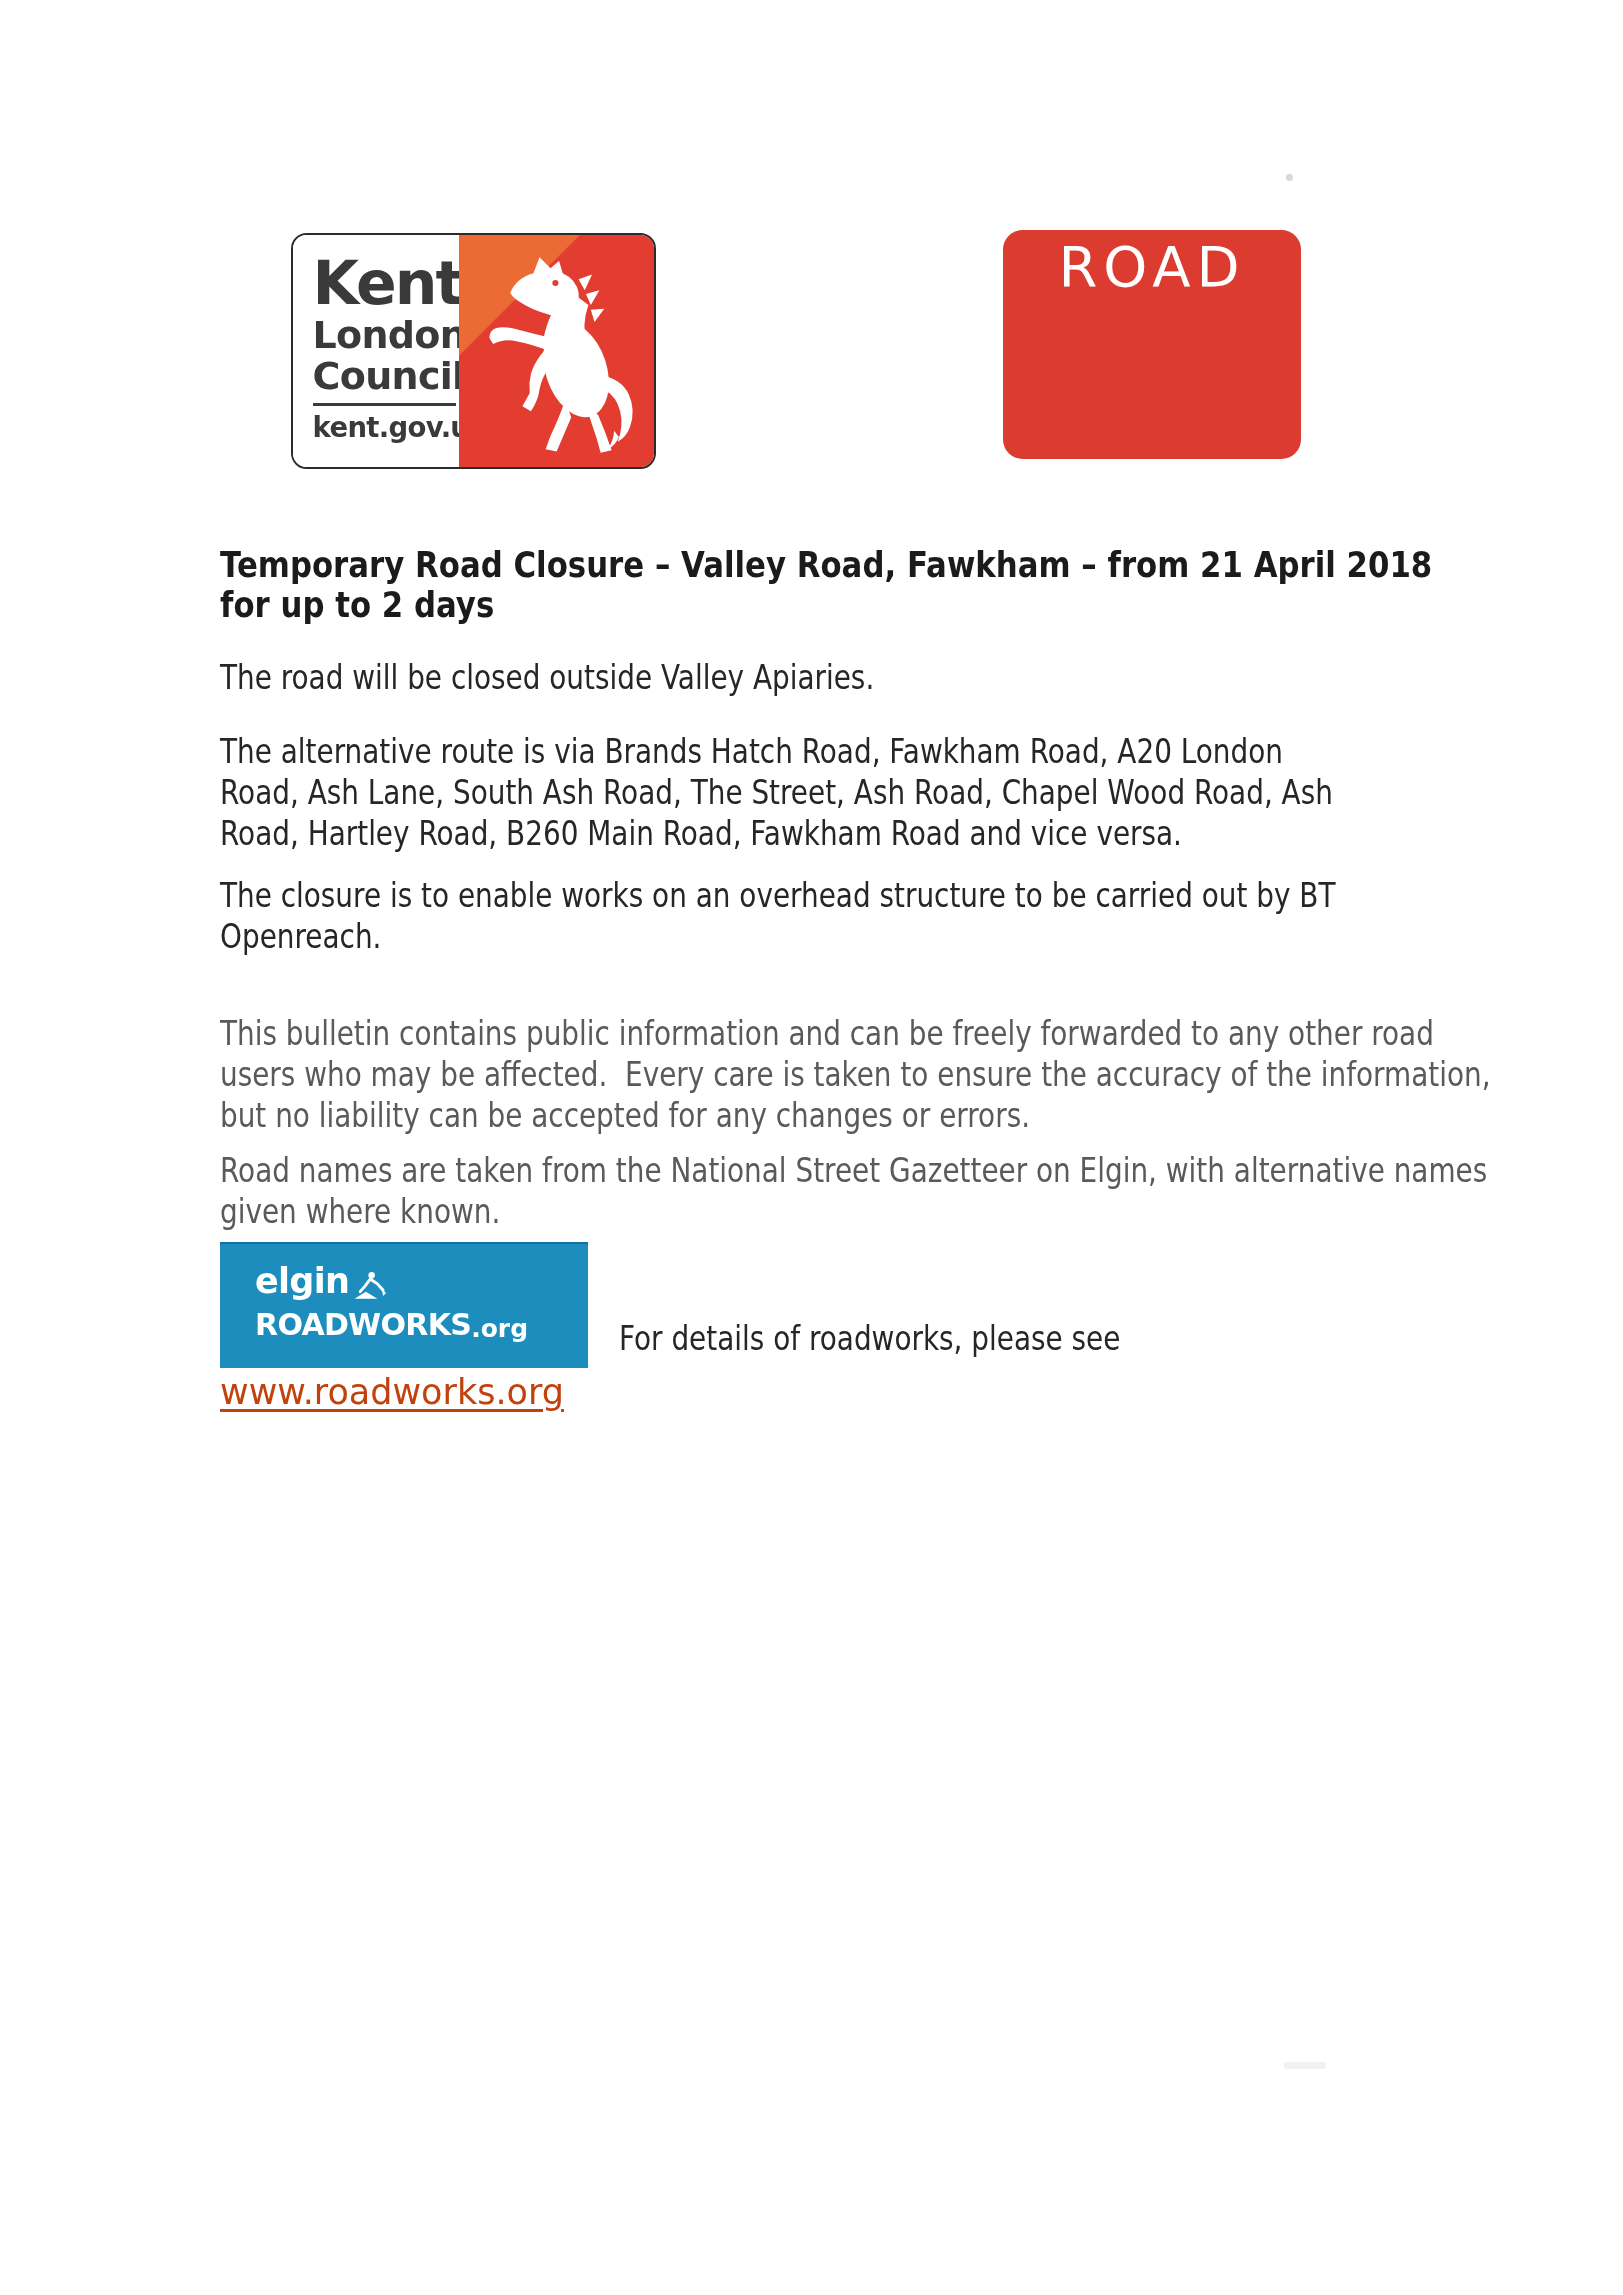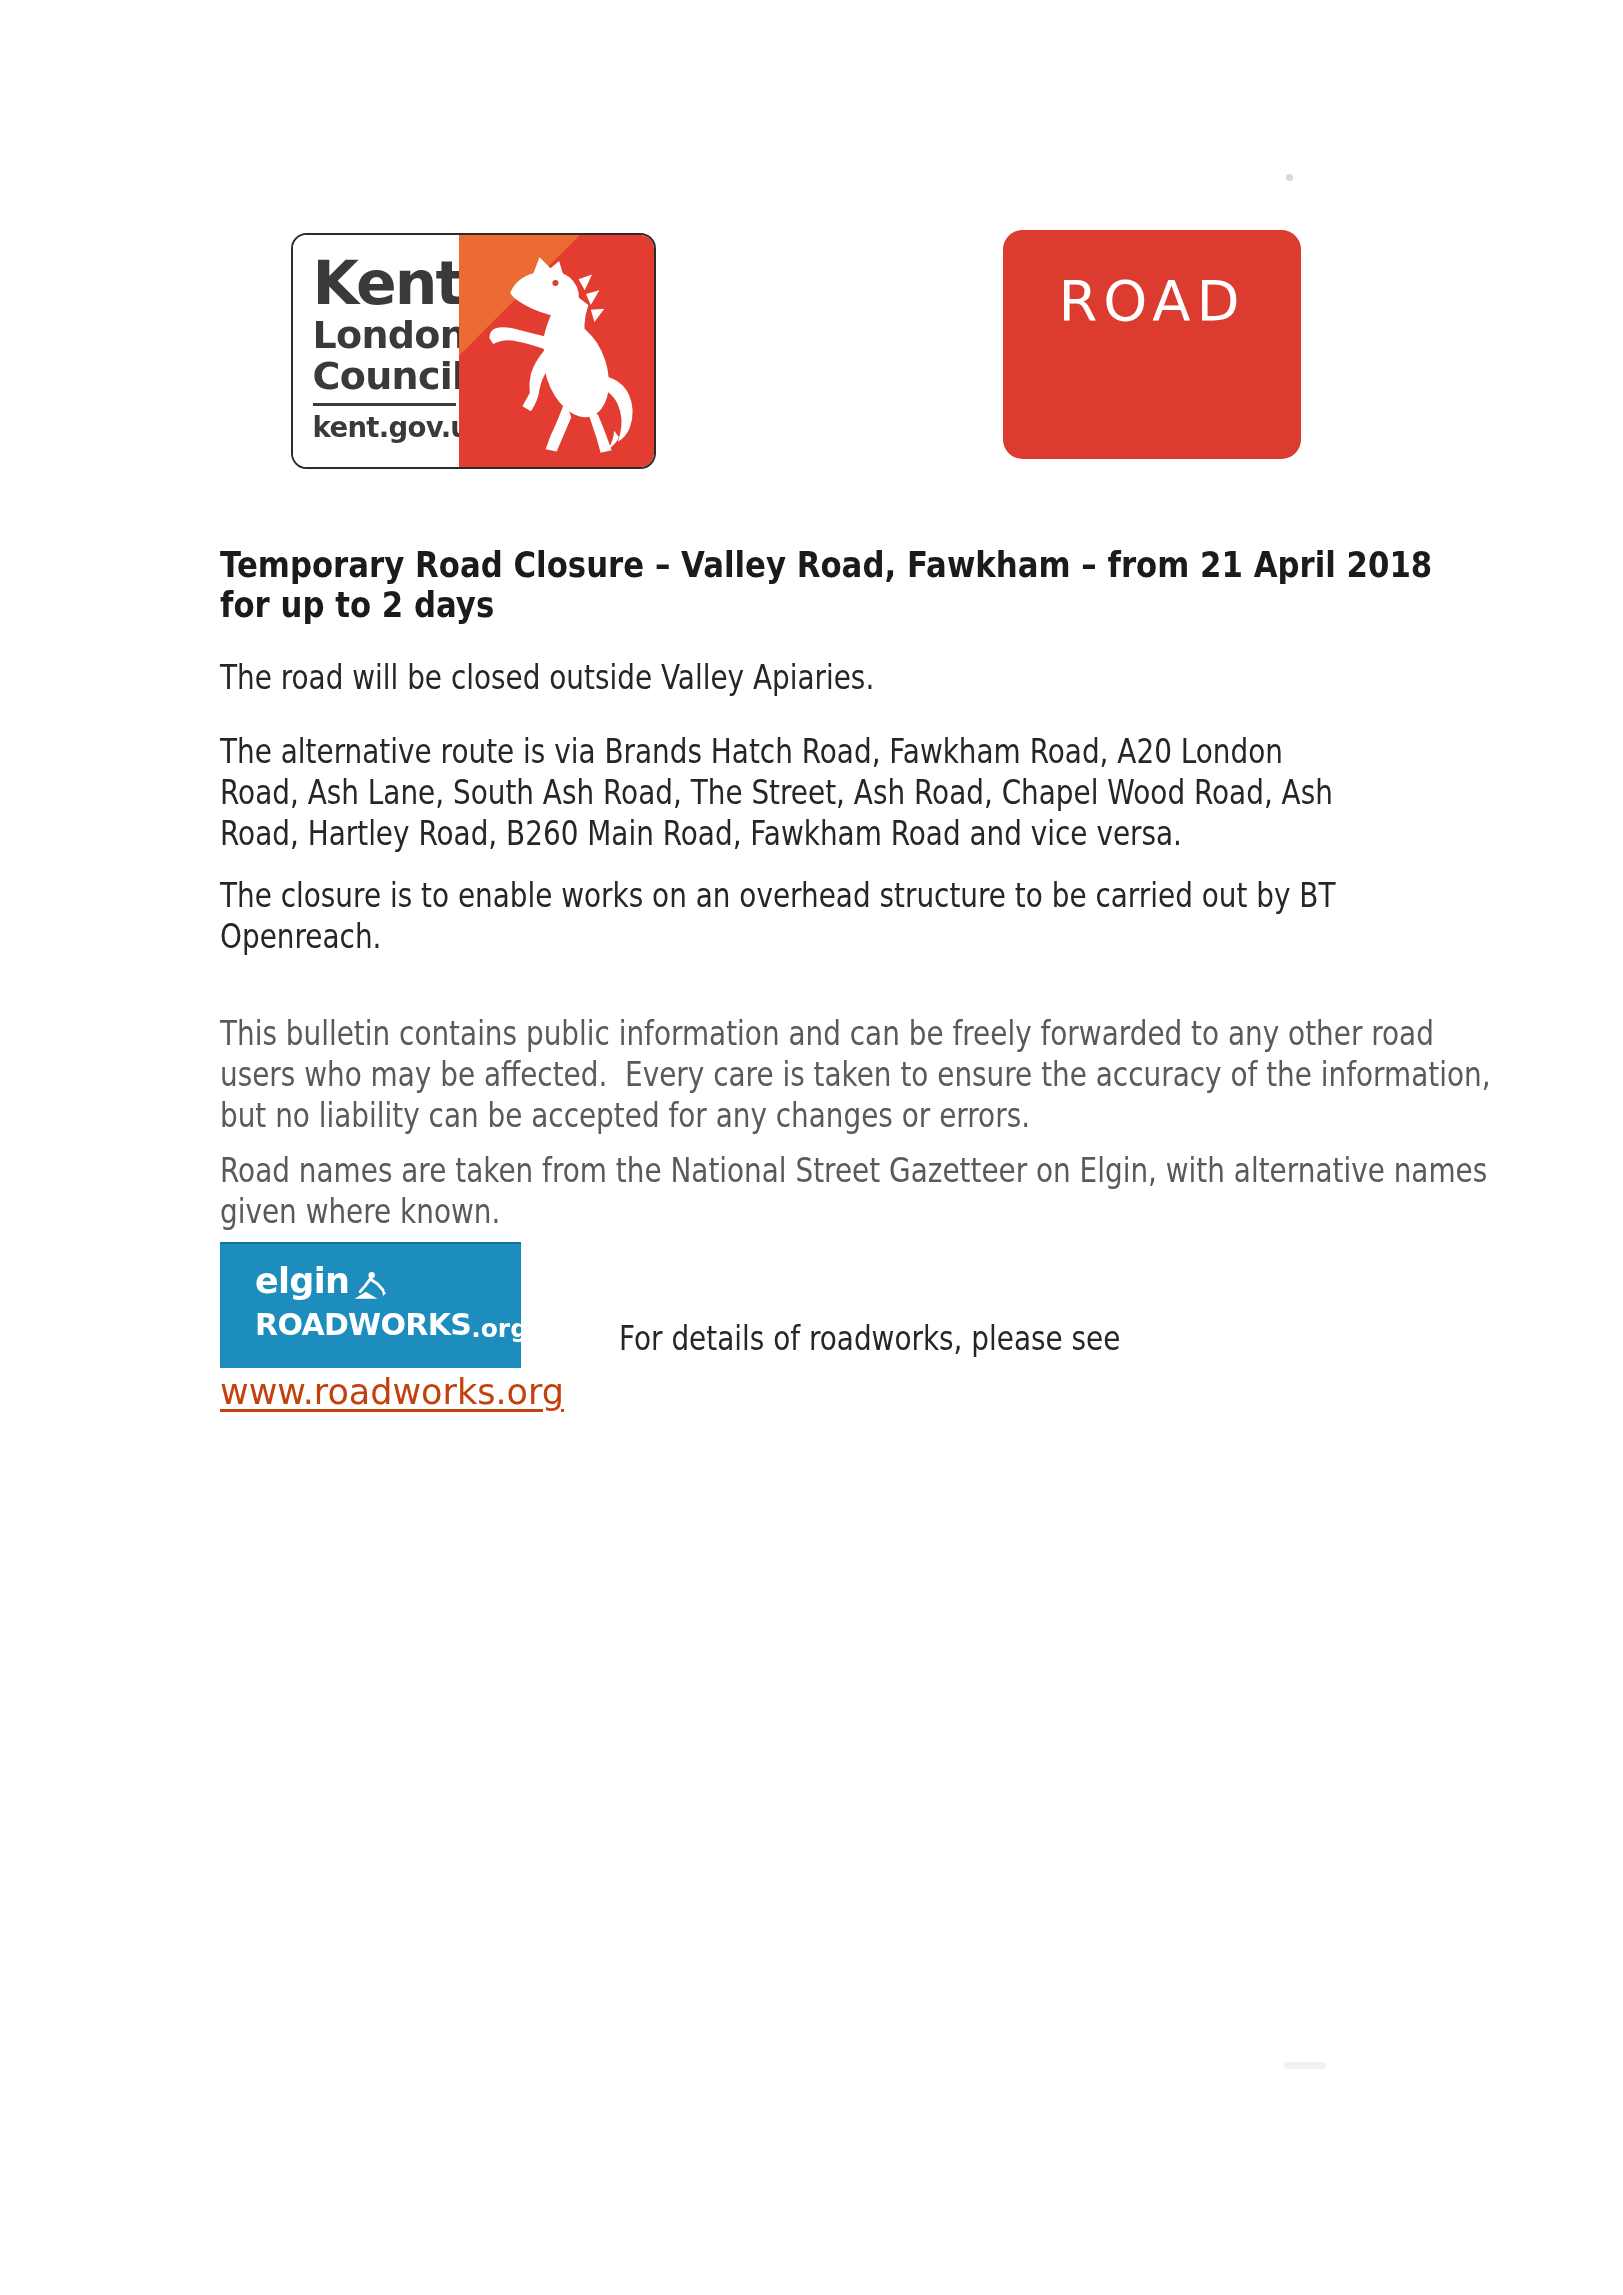--- a/index.html
+++ b/index.html
@@ -23,40 +23,40 @@
   .kcc-url{font-size:27.5px;font-weight:bold;line-height:33px;margin-top:5.2px;letter-spacing:-0.7px;}
   .kcc-right{position:absolute;left:46%;top:0;right:0;bottom:0;background:#e23d30;}
   .kcc-wedge{position:absolute;left:0;top:0;width:100%;height:100%;
     clip-path:polygon(0 0,62% 0,0 52%);background:#ec6a33;}
   .kcc-horse{position:absolute;left:3%;top:5%;width:94%;height:90%;}
 
   
   .road-closed{
     position:absolute;left:1003px;top:230px;width:298px;height:229px;
     background:#dc3b2f;border-radius:19.6px;color:#ffffff;text-align:center;
-    box-sizing:border-box;padding-top:34px;
+    box-sizing:border-box;
   }
   .road-closed .line{font-size:56px;line-height:73px;letter-spacing:5.9px;font-weight:400;}
 
   
   .heading{
     position:absolute;left:220px;top:545px;color:#1b1b1b;font-weight:bold;
     font-size:35px;line-height:40px;transform:scaleX(0.88);transform-origin:0 0;
   }
   .para{
     position:absolute;left:220px;color:#262626;
     font-size:34px;line-height:41px;transform:scaleX(0.82);transform-origin:0 0;
   }
   .para.muted{color:#5a5a5a;}
   .p1{top:657px;} .p2{top:731px;} .p3{top:875px;}
   .n1{top:1013px;} .n2{top:1150px;}
 
   
   .elgin{
-    position:absolute;left:220px;top:1242px;width:301px;height:126px;
+    position:absolute;left:220px;top:1242px;width:368px;height:126px;
     background:#1d8dbe;box-sizing:border-box;padding:17px 0 0 35px;
     border-top:2px solid #1373a0;
   }
   .elgin-row1{display:flex;align-items:flex-end;height:38px;}
   .elgin-brand{color:#ffffff;font-size:35px;font-weight:bold;line-height:35px;letter-spacing:-0.7px;}
   .elgin-digger{width:33px;height:29px;margin-left:3.9px;}
   .elgin-row2{margin-top:2.6px;display:flex;align-items:baseline;}
   .elgin-word{color:#ffffff;font-size:30px;font-weight:bold;line-height:46px;letter-spacing:-0.7px;}
   .elgin-suffix{color:#ffffff;font-size:25px;font-weight:bold;position:relative;top:2px;}
 

